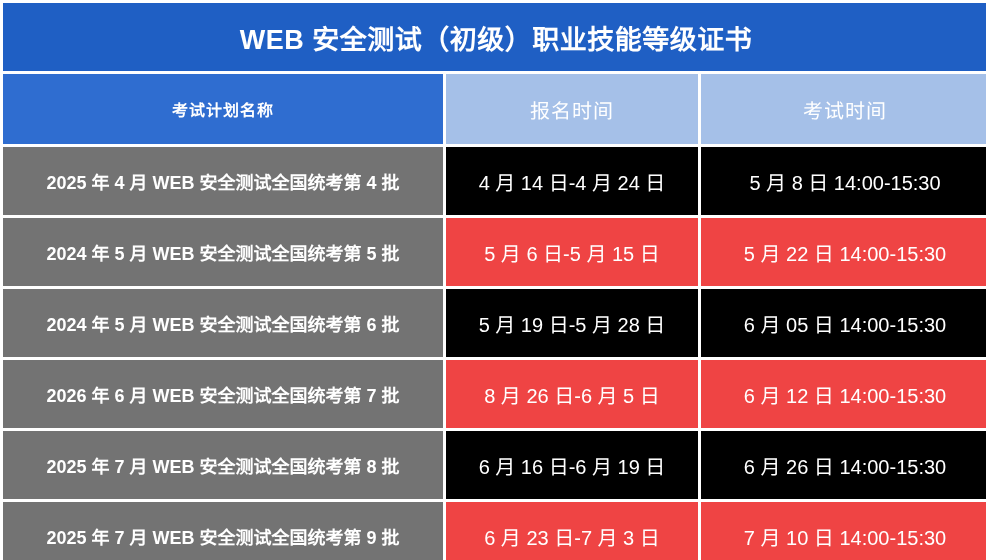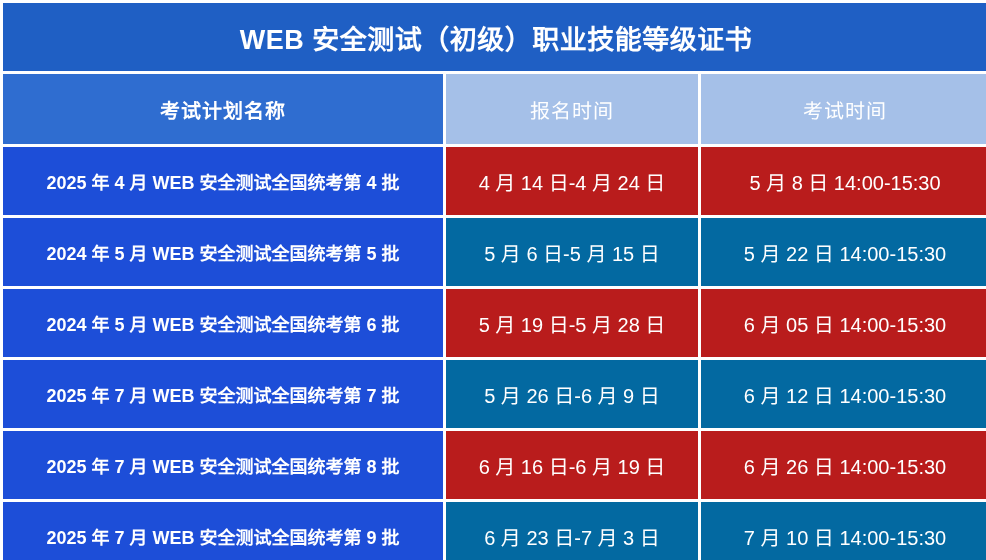--- a/index.html
+++ b/index.html
@@ -44,56 +44,56 @@
     font-size: 27px;
     font-weight: bold;
     letter-spacing: 0.5px;
     text-align: center;
   }
 
   
   .hdr-primary {
     background: #2f6dd0;
     color: #ffffff;
-    font-size: 20px;
+    font-size: 16px;
     font-weight: bold;
     height: 70px;
     letter-spacing: 1px;
   }
   .hdr-secondary {
     background: #a5c0e8;
     color: #ffffff;
     font-size: 20px;
     font-weight: normal;
     height: 70px;
     letter-spacing: 1px;
   }
 
   
   .name-cell {
-    background: #1d4ed8;
+    background: #737373;
     color: #ffffff;
     font-size: 18px;
     font-weight: bold;
     height: 68px;
     letter-spacing: 0px;
     white-space: nowrap;
   }
   .date-cell {
     color: #ffffff;
     font-size: 20px;
     font-weight: normal;
     height: 68px;
     white-space: nowrap;
   }
   .row-light .date-cell {
-    background: #b91c1c;
+    background: #000000;
   }
   .row-dark .date-cell {
-    background: #0369a1;
+    background: #ef4444;
   }
 </style>
 </head>
 <body>
 
 <div id="page">
   <table class="cert-table">
     <colgroup>
       <col style="width:440px">
       <col style="width:252px">
@@ -117,22 +117,22 @@
         <td class="name-cell">2024 年 5 月 WEB 安全测试全国统考第 5 批</td>
         <td class="date-cell">5 月 6 日-5 月 15 日</td>
         <td class="date-cell">5 月 22 日  14:00-15:30</td>
       </tr>
       <tr class="row-light">
         <td class="name-cell">2024 年 5 月 WEB 安全测试全国统考第 6 批</td>
         <td class="date-cell">5 月 19 日-5 月 28 日</td>
         <td class="date-cell">6 月 05 日  14:00-15:30</td>
       </tr>
       <tr class="row-dark">
-        <td class="name-cell">2025 年 7 月 WEB 安全测试全国统考第 7 批</td>
-        <td class="date-cell">5 月 26 日-6 月 9 日</td>
+        <td class="name-cell">2026 年 6 月 WEB 安全测试全国统考第 7 批</td>
+        <td class="date-cell">8 月 26 日-6 月 5 日</td>
         <td class="date-cell">6 月 12 日  14:00-15:30</td>
       </tr>
       <tr class="row-light">
         <td class="name-cell">2025 年 7 月 WEB 安全测试全国统考第 8 批</td>
         <td class="date-cell">6 月 16 日-6 月 19 日</td>
         <td class="date-cell">6 月 26 日  14:00-15:30</td>
       </tr>
       <tr class="row-dark">
         <td class="name-cell">2025 年 7 月 WEB 安全测试全国统考第 9 批</td>
         <td class="date-cell">6 月 23 日-7 月 3 日</td>

